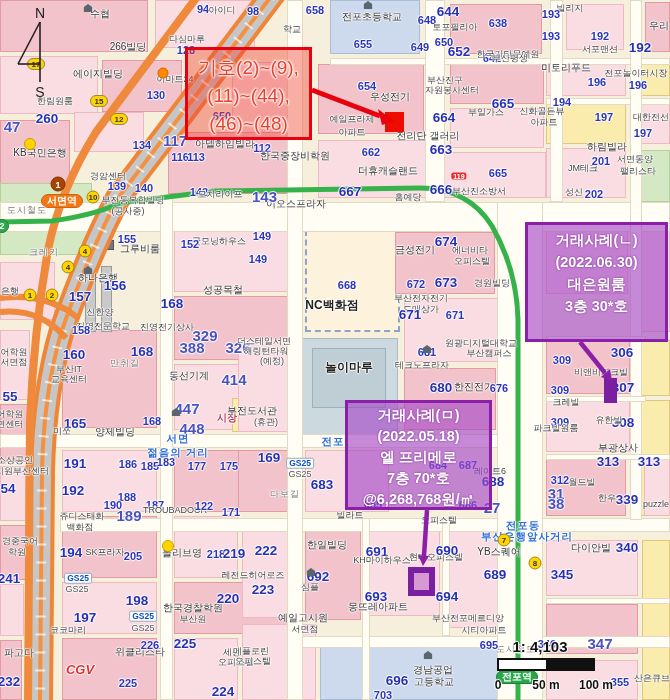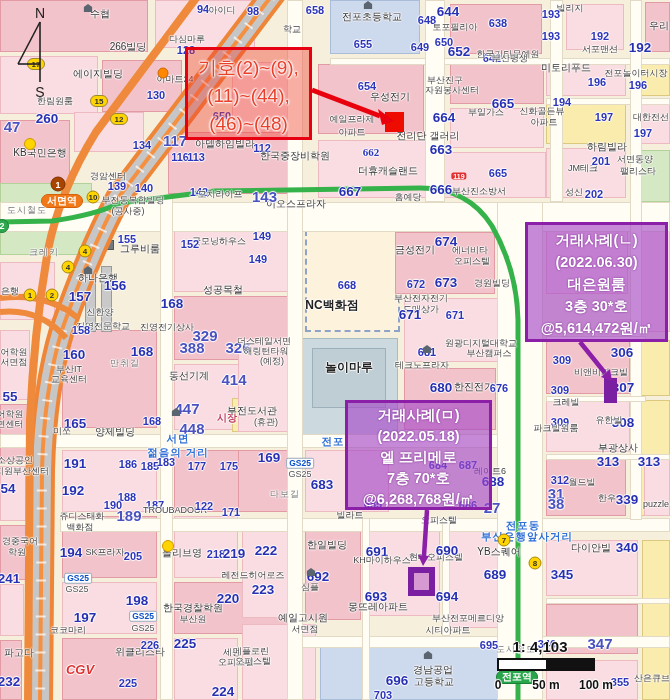--- a/index.html
+++ b/index.html
@@ -245,21 +245,21 @@
       <span class="lbl place-sm" style="left: 352px; top: 119px;">예일프라제</span>
       <span class="lbl place-sm" style="left: 352px; top: 132px;">아파트</span>
       <span class="lbl num-lg" style="left: 444px; top: 118px;">664</span>
       <span class="lbl place" style="left: 428px; top: 136px;">전리단 갤러리</span>
       <span class="lbl num" style="left: 562px; top: 102px;">194</span>
       <span class="lbl place-sm" style="left: 542px; top: 111px;">신화골든뷰</span>
       <span class="lbl place-sm" style="left: 544px; top: 122px;">아파트</span>
       <span class="lbl place-sm" style="left: 486px; top: 112px;">부일가스</span>
       <span class="lbl num-lg" style="left: 503px; top: 104px;">665</span>
       <span class="lbl num-lg" style="left: 441px; top: 150px;">663</span>
-      <span class="lbl num" style="left: 371px; top: 152px; font-family: Liberation Serif, serif;">662</span>
+      <span class="lbl num" style="left: 371px; top: 152px;">662</span>
       <span class="lbl place" style="left: 607px; top: 147px;">하림빌라</span>
       <span class="lbl num" style="left: 604px; top: 117px;">197</span>
       <span class="lbl num" style="left: 643px; top: 133px;">197</span>
       <span class="lbl place-sm" style="left: 651px; top: 117px;">대한전선</span>
       <span class="lbl place" style="left: 40px; top: 153px;">KB국민은행</span>
       <span class="lbl num" style="left: 142px; top: 145px;">134</span>
       <span class="lbl place" style="left: 225px; top: 144px;">아델하임빌라</span>
       <span class="lbl num" style="left: 262px; top: 148px;">112</span>
       <span class="lbl num-sm" style="left: 175px; top: 140px;">117</span>
       <span class="lbl num" style="left: 180px; top: 157px;">116</span>
@@ -449,21 +449,21 @@
       <span class="lbl num-lg" style="left: 376px; top: 597px;">693</span>
       <span class="lbl place" style="left: 378px; top: 607px;">몽뜨레아파트</span>
       <span class="lbl num-lg" style="left: 447px; top: 597px;">694</span>
       <span class="lbl place-sm" style="left: 350px; top: 515px;">빌라트</span>
       <span class="lbl place-sm" style="left: 439px; top: 520px;">오피스텔</span>
       <span class="lbl num" style="left: 373px; top: 504px;">685</span>
       <span class="lbl num" style="left: 447px; top: 505px; padding-left: 42px;">686</span>
       <span class="lbl place" style="left: 303px; top: 618px;">예일고시원</span>
       <span class="lbl place-sm" style="left: 305px; top: 629px;">서면점</span>
       <span class="lbl place-sm" style="left: 468px; top: 618px;">부산전포메르디앙</span>
-      <span class="lbl place-sm" style="left: 448px; top: 630px;">시티아파트</span>
+      <span class="lbl place-sm" style="left: 484px; top: 630px;">시티아파트</span>
       <span class="lbl place-sm" style="left: 251px; top: 651px;">메플로린</span>
       <span class="lbl place-sm" style="left: 253px; top: 661px;">오피스텔</span>
       <span class="lbl place" style="left: 433px; top: 670px;">경남공업</span>
       <span class="lbl place" style="left: 434px; top: 682px;">고등학교</span>
       <span class="lbl num-lg" style="left: 397px; top: 681px;">696</span>
       <span class="lbl num" style="left: 383px; top: 695px;">703</span>
       <span class="lbl place" style="left: 591px; top: 548px;">다이안빌</span>
       <span class="lbl num-lg" style="left: 627px; top: 548px;">340</span>
       <span class="lbl place" style="left: 499px; top: 552px;">YB스퀘어</span>
       <span class="lbl num-lg" style="left: 562px; top: 575px;">345</span>
@@ -518,21 +518,20 @@
     <div class="anno-box red-box">
         <div class="line">기호(2)~(9),</div>
         <div class="line">(11)~(44),</div>
         <div class="line">(46)~(48)</div>
       </div>
     <div class="anno-box purple-box pb1">
         <div class="line">거래사례(ㄴ)</div>
         <div class="line">(2022.06.30)</div>
         <div class="line">대은원룸</div>
         <div class="line">3층 30*호</div>
-        <div class="line">@5,614,472원/㎡</div>
       </div>
     <div class="anno-box purple-box pb2">
         <div class="line">거래사례(ㅁ)</div>
         <div class="line">(2022.05.18)</div>
         <div class="line">엘 프리메로</div>
         <div class="line">7층 70*호</div>
         <div class="line">@6,268,768원/㎡</div>
       </div>
   </div>
 

